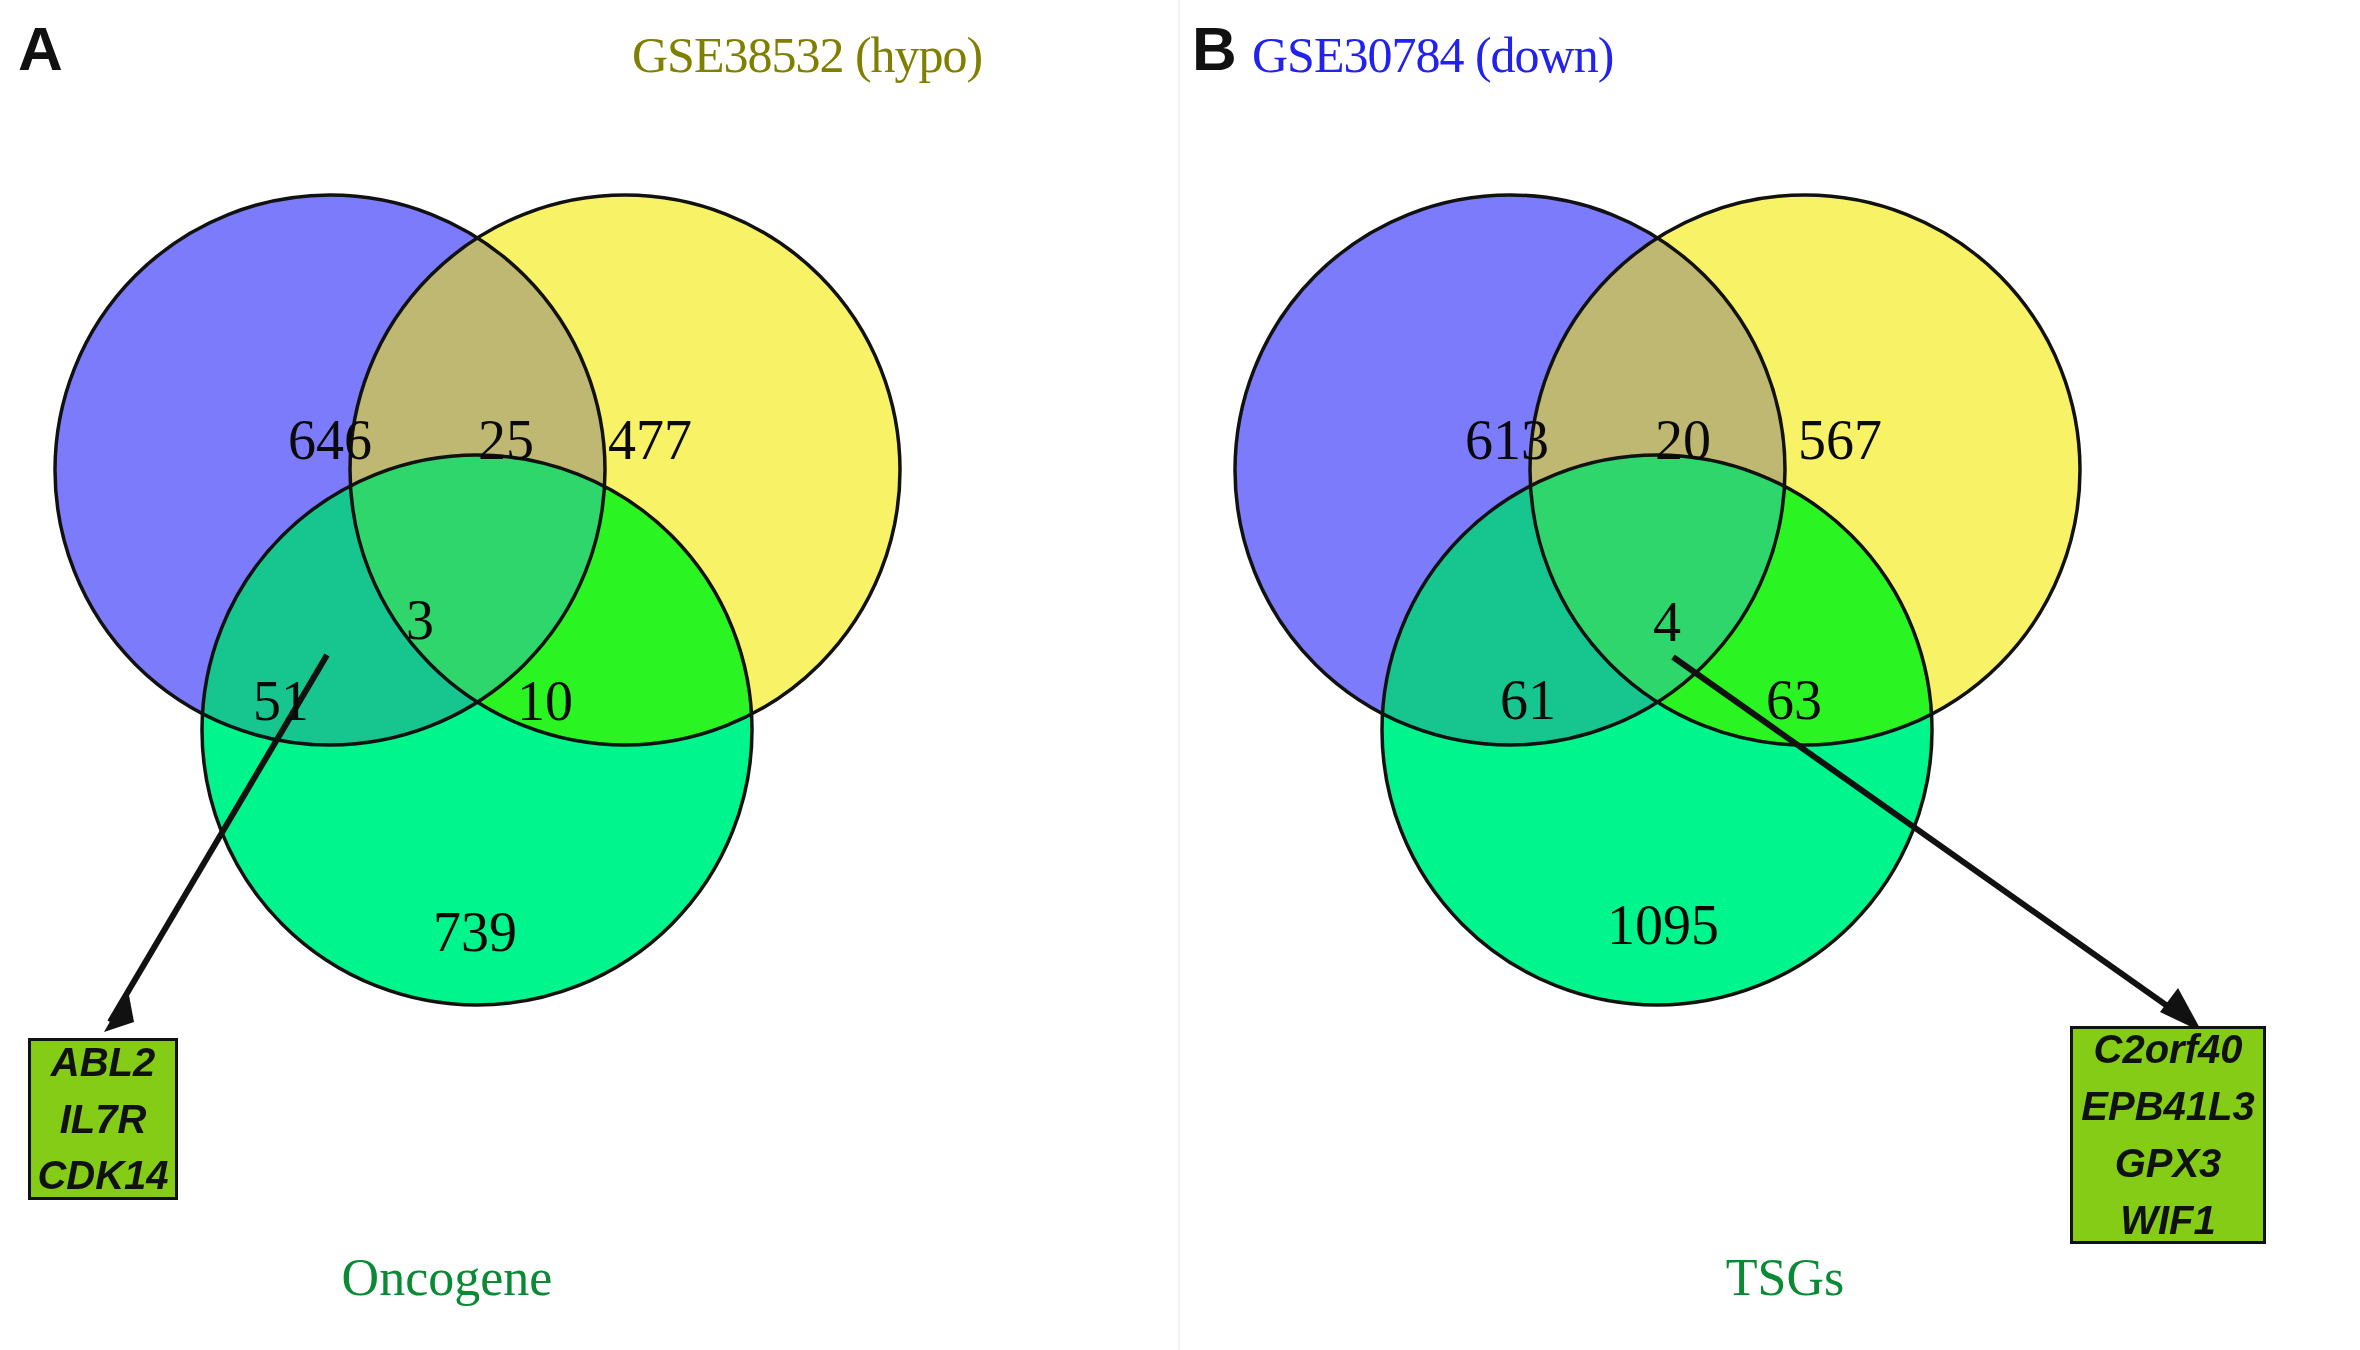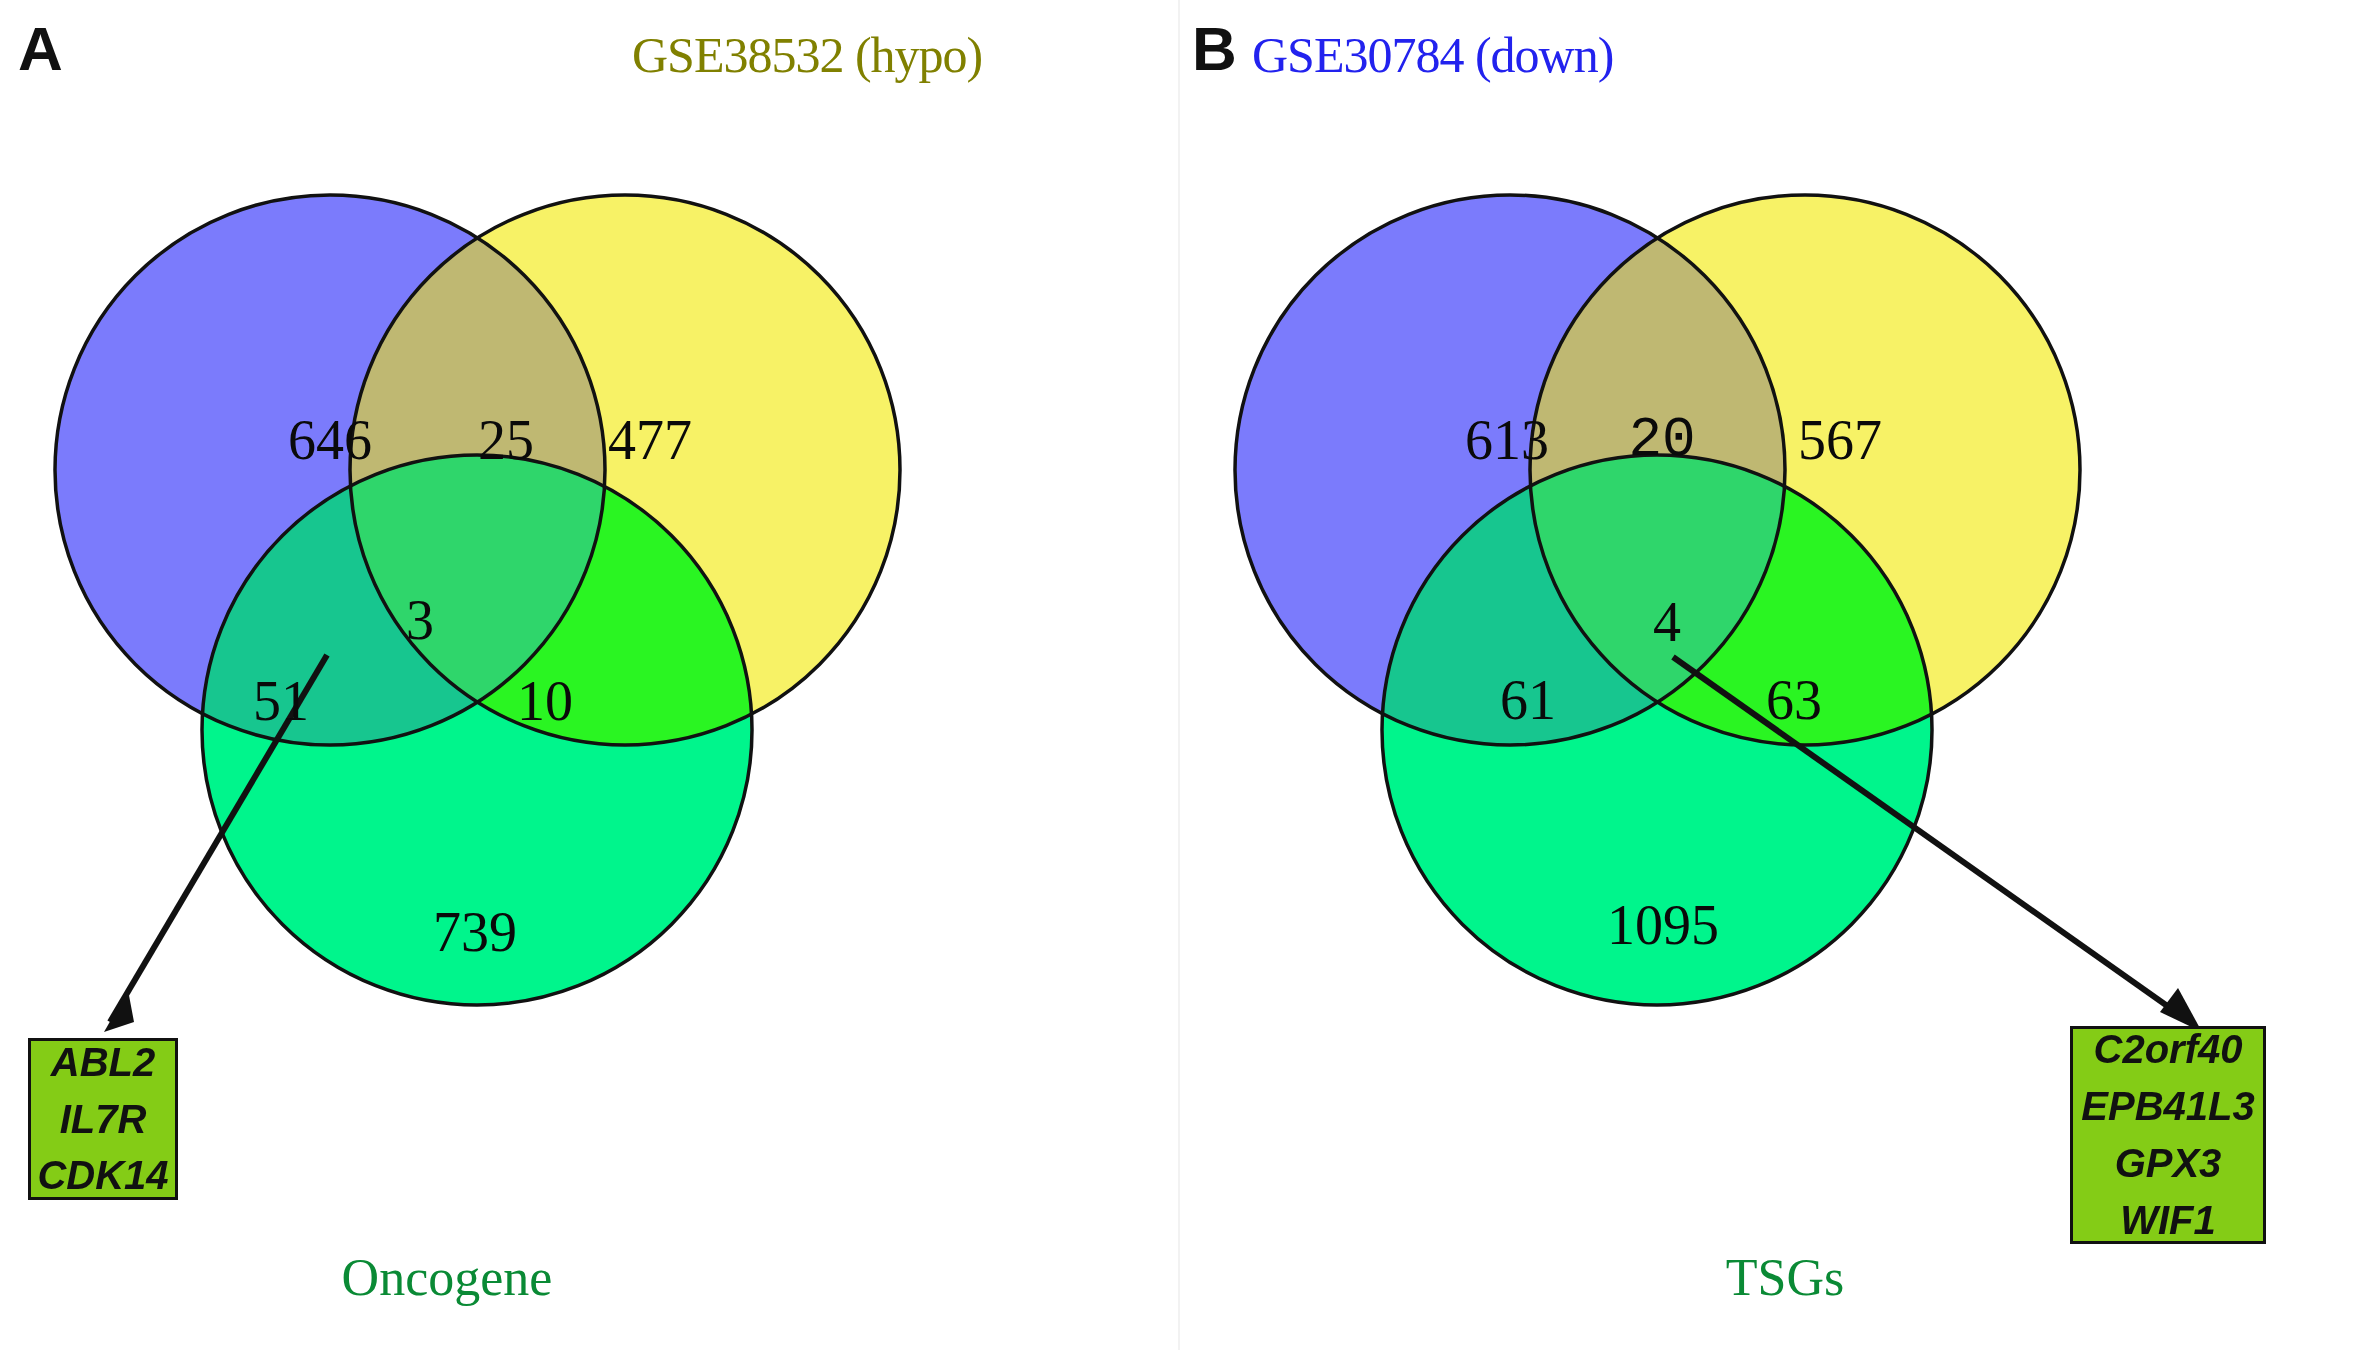--- a/index.html
+++ b/index.html
@@ -141,21 +141,21 @@
       <circle cx="625" cy="470" r="275" fill="none" stroke="#111" stroke-width="3.5"></circle>
       <circle cx="477" cy="730" r="275" fill="none" stroke="#111" stroke-width="3.5"></circle>
 
       <g>
         <line x1="493" y1="657" x2="1010" y2="1022" stroke="#111" stroke-width="6"></line>
         <polygon points="1022,1032 980,1012 998,988" fill="#111"></polygon>
       </g>
     </svg>
 
     <div class="count" style="left:327px;top:440px;">613</div>
-    <div class="count" style="left:482px;top:440px;font-family:Liberation Mono, monospace;">20</div>
+    <div class="count" style="left:503px;top:440px;">20</div>
     <div class="count" style="left:660px;top:440px;">567</div>
     <div class="count" style="left:487px;top:622px;">4</div>
     <div class="count" style="left:348px;top:700px;">61</div>
     <div class="count" style="left:614px;top:700px;">63</div>
     <div class="count" style="left:483px;top:925px;">1095</div>
 
     <div class="gene-box" style="left:890px;top:1026px;width:196px;height:218px;">
       <div class="gene-item">C2orf40</div>
       <div class="gene-item">EPB41L3</div>
       <div class="gene-item">GPX3</div>

